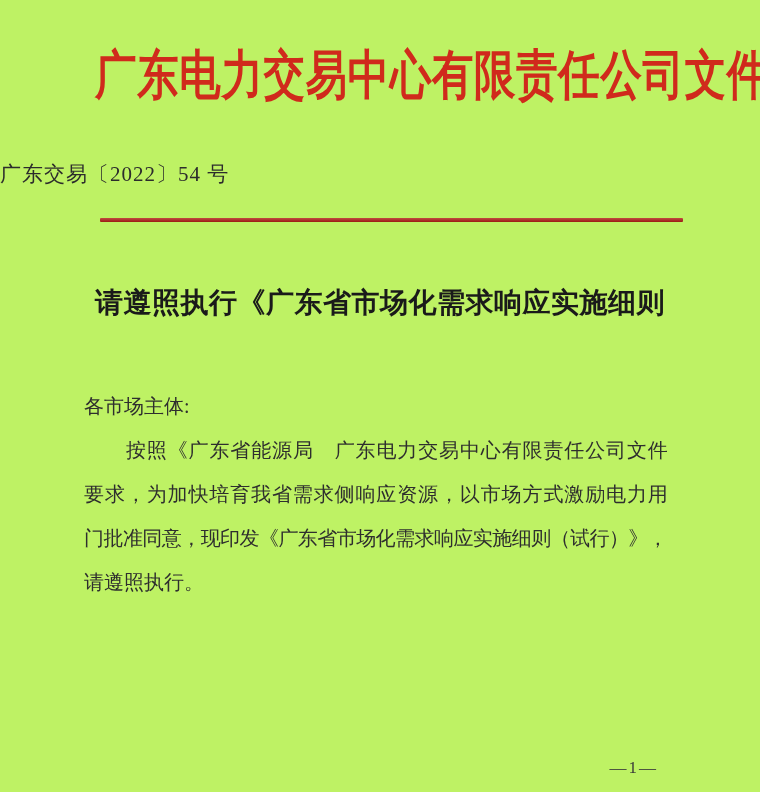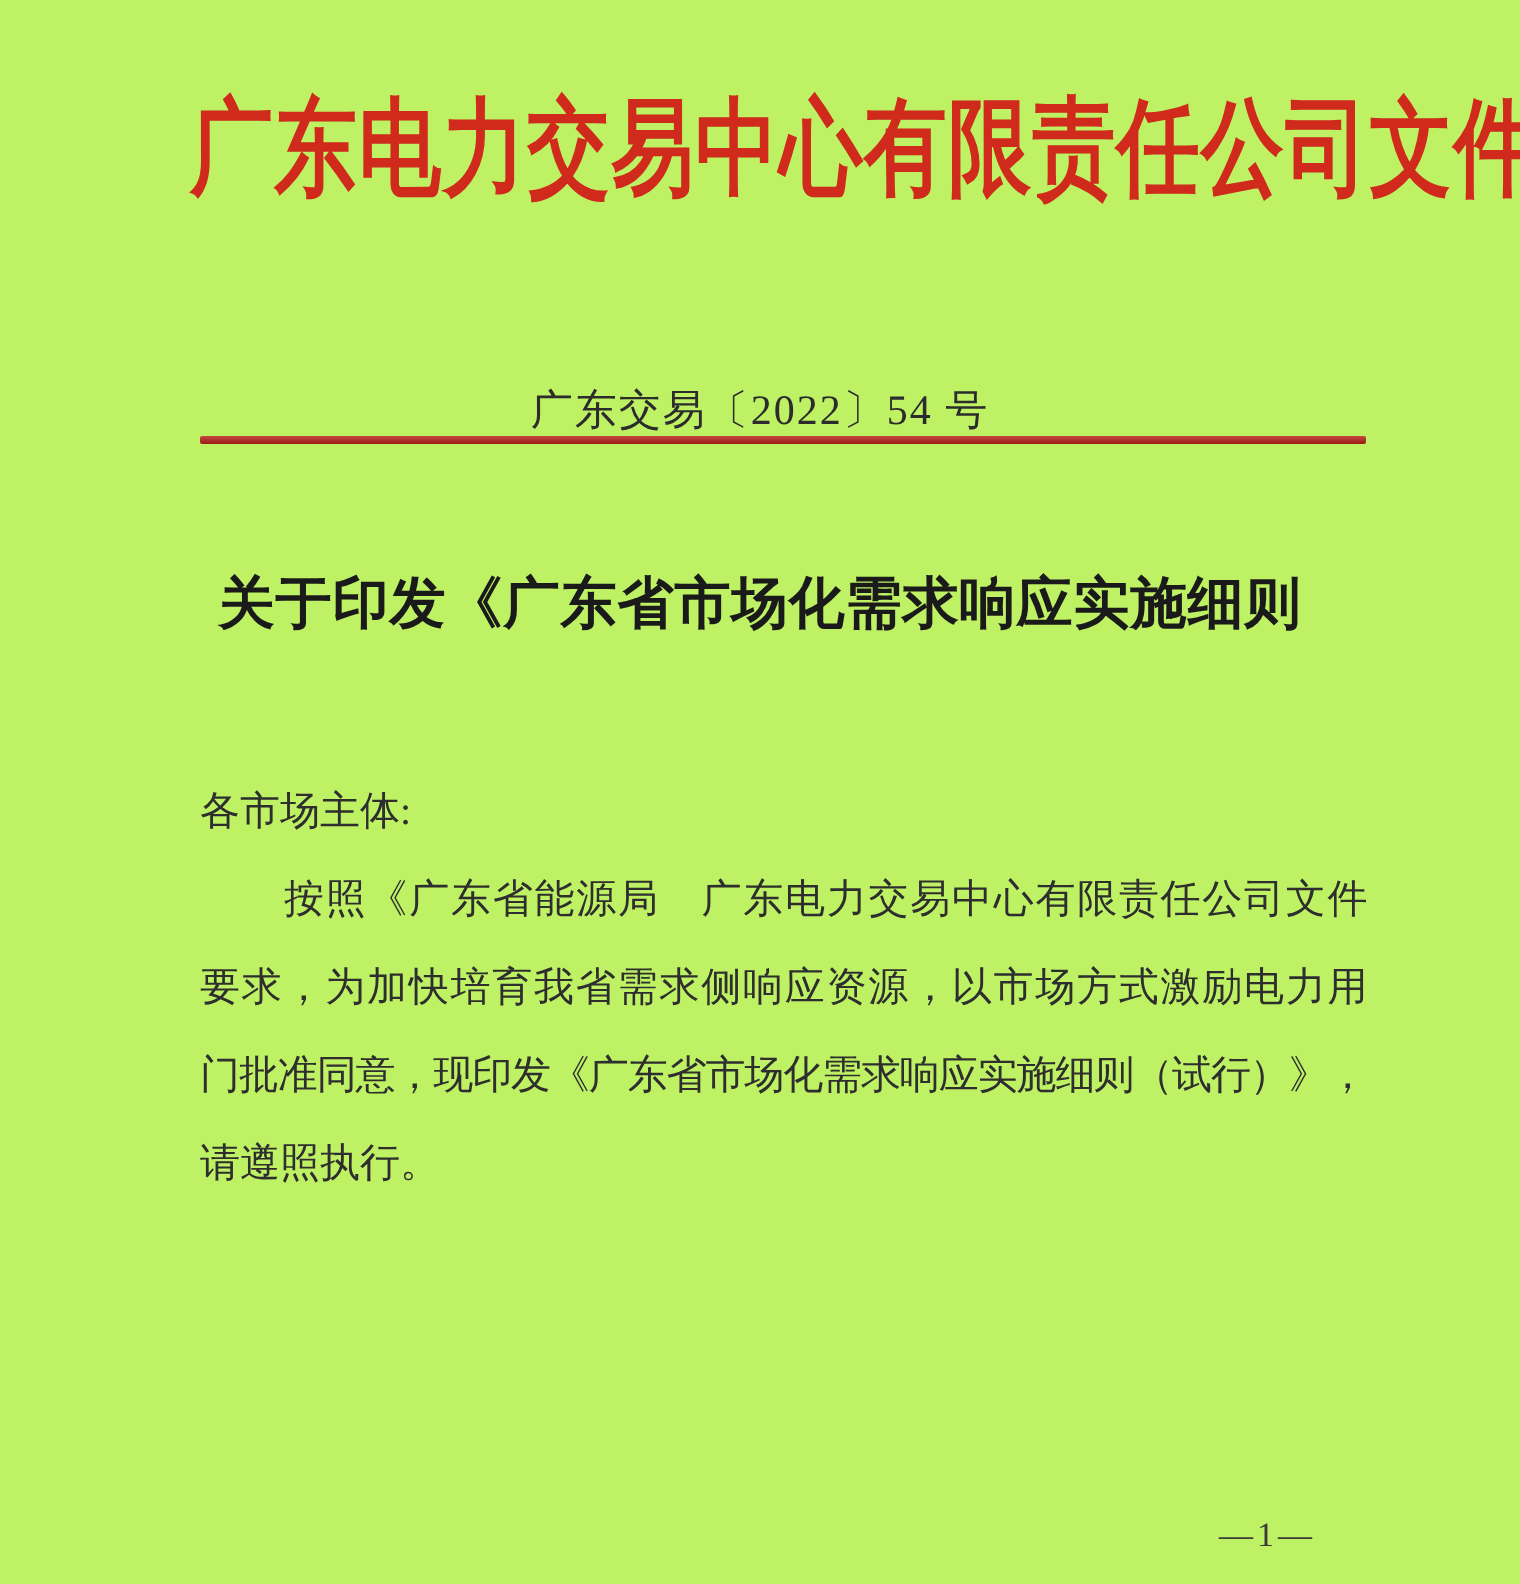--- a/index.html
+++ b/index.html
@@ -31,24 +31,24 @@
     font-weight: bold;
     color: var(--header-red, #d02a1c);
     transform: scaleX(0.78);
     transform-origin: 50% 50%;
     white-space: nowrap;
     letter-spacing: 1px;
   }
   
   .doc-number {
     position: absolute;
-    top: 191px;
+    top: 160px;
     left: 0;
     width: 100%;
-    text-align: center;
+    text-align: left;
     font-size: 21px;
     letter-spacing: 1px;
     color: #2c2c2c;
   }
   
   .red-rule {
     position: absolute;
     top: 218px;
     left: 100px;
     width: 583px;
@@ -66,21 +66,21 @@
     font-size: 28px;
     font-weight: bold;
     line-height: 35px;
     letter-spacing: 0.5px;
     color: #1a1a1a;
   }
   
   .body-block {
     position: absolute;
     top: 384px;
-    left: 100px;
+    left: 84px;
     width: 583px;
     font-size: 20px;
     line-height: 44px;
     color: var(--body-text, #2e2e2e);
   }
   .body-block .salutation {
     text-align: left;
   }
   .body-block .line {
     text-align: justify;
@@ -114,21 +114,21 @@
 
   <div class="letterhead">
     <span class="letterhead-text">广东电力交易中心有限责任公司文件</span>
   </div>
 
   <div class="doc-number">广东交易〔2022〕54 号</div>
 
   <div class="red-rule"></div>
 
   <div class="doc-title">
-    <div>关于印发《广东省市场化需求响应实施细则</div>
+    <div>请遵照执行《广东省市场化需求响应实施细则</div>
   </div>
 
   <div class="body-block">
     <div class="salutation">各市场主体:</div>
     <div class="line indent">按照《广东省能源局　广东电力交易中心有限责任公司文件</div>
     <div class="line">要求，为加快培育我省需求侧响应资源，以市场方式激励电力用</div>
     <div class="line">门批准同意，现印发《广东省市场化需求响应实施细则（试行）》，</div>
     <div class="line plain">请遵照执行。</div>
   </div>
 

